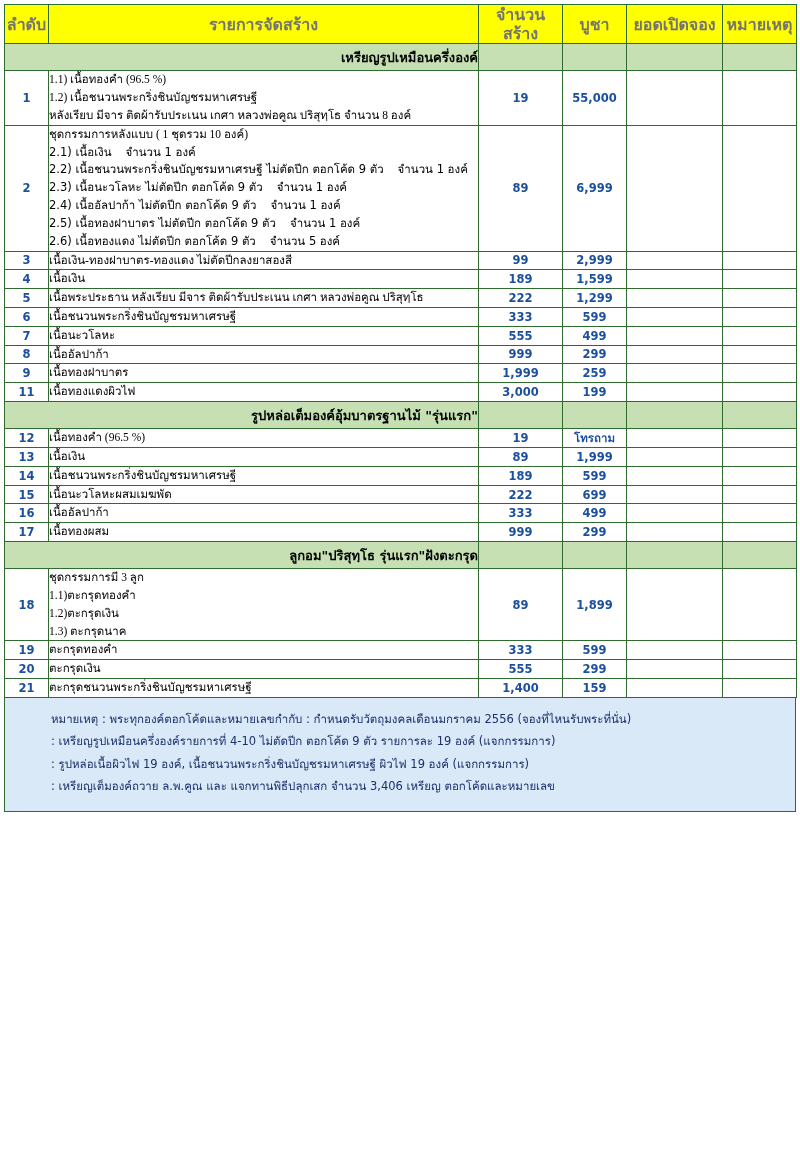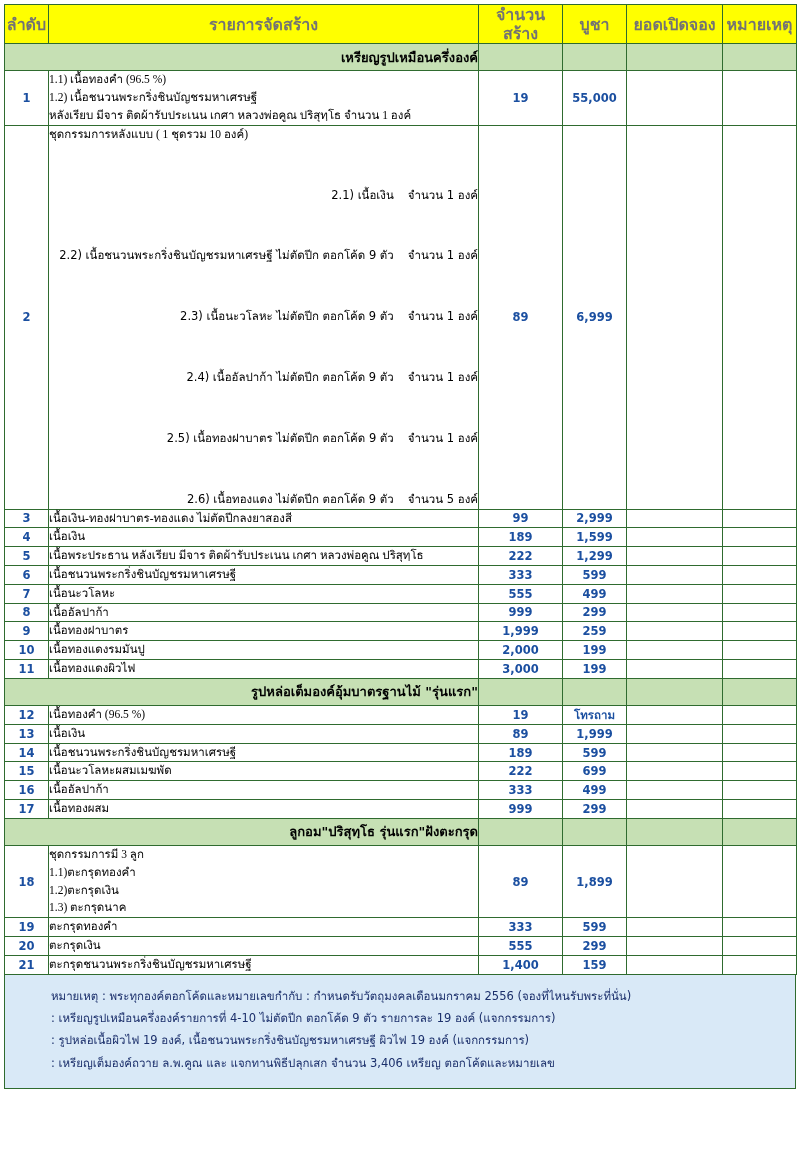--- a/index.html
+++ b/index.html
@@ -70,27 +70,26 @@
   }
   .num {
     text-align: center;
     font-size: 11.5px;
     font-weight: bold;
     color: #1b4fa0;
   }
   .blank { background: #ffffff; }
   .sub {
     display: flex;
-    justify-content: flex-end;
+    justify-content: flex-start;
     align-items: baseline;
   }
   .sub .qtytxt {
     padding-left: 14px;
     white-space: nowrap;
-    margin-top: 43px;
   }
   .line { display: block; font-family: Liberation Serif, serif; }
 
   .footer {
     width: 792px;
     box-sizing: border-box;
     border: 1px solid #2f6b2f;
     border-top: none;
     background: #d9e9f7;
     padding: 10px 6px 14px 6px;
@@ -130,21 +129,21 @@
           <td class="blank"></td>
           <td class="blank"></td>
           <td class="blank"></td>
           <td class="blank"></td>
         </tr>
         <tr>
           <td class="rank">1</td>
           <td class="desc">
             <div class="line">1.1) เนื้อทองคำ (96.5 %)</div>
             <div class="line">1.2) เนื้อชนวนพระกริ่งชินบัญชรมหาเศรษฐี</div>
-            <div class="line">หลังเรียบ มีจาร ติดผ้ารับประเนน เกศา หลวงพ่อคูณ ปริสุทฺโธ    จำนวน 1 องค์</div>
+            <div class="line">หลังเรียบ มีจาร ติดผ้ารับประเนน เกศา หลวงพ่อคูณ ปริสุทฺโธ    จำนวน 8 องค์</div>
           </td>
           <td class="num">19</td>
           <td class="num">55,000</td>
           <td class="num"></td>
           <td class="num"></td>
         </tr>
         <tr>
           <td class="rank">2</td>
           <td class="desc">
             <div class="line">ชุดกรรมการหลังแบบ ( 1 ชุดรวม 10 องค์)</div>
@@ -238,30 +237,20 @@
           <td class="num"></td>
           <td class="num"></td>
         </tr>
         <tr>
           <td class="rank">9</td>
           <td class="desc">
             <div class="line">เนื้อทองฝาบาตร</div>
           </td>
           <td class="num">1,999</td>
           <td class="num">259</td>
-          <td class="num"></td>
-          <td class="num"></td>
-        </tr>
-        <tr>
-          <td class="rank">10</td>
-          <td class="desc">
-            <div class="line">เนื้อทองแดงรมมันปู</div>
-          </td>
-          <td class="num">2,000</td>
-          <td class="num">199</td>
           <td class="num"></td>
           <td class="num"></td>
         </tr>
         <tr>
           <td class="rank">11</td>
           <td class="desc">
             <div class="line">เนื้อทองแดงผิวไฟ</div>
           </td>
           <td class="num">3,000</td>
           <td class="num">199</td>

